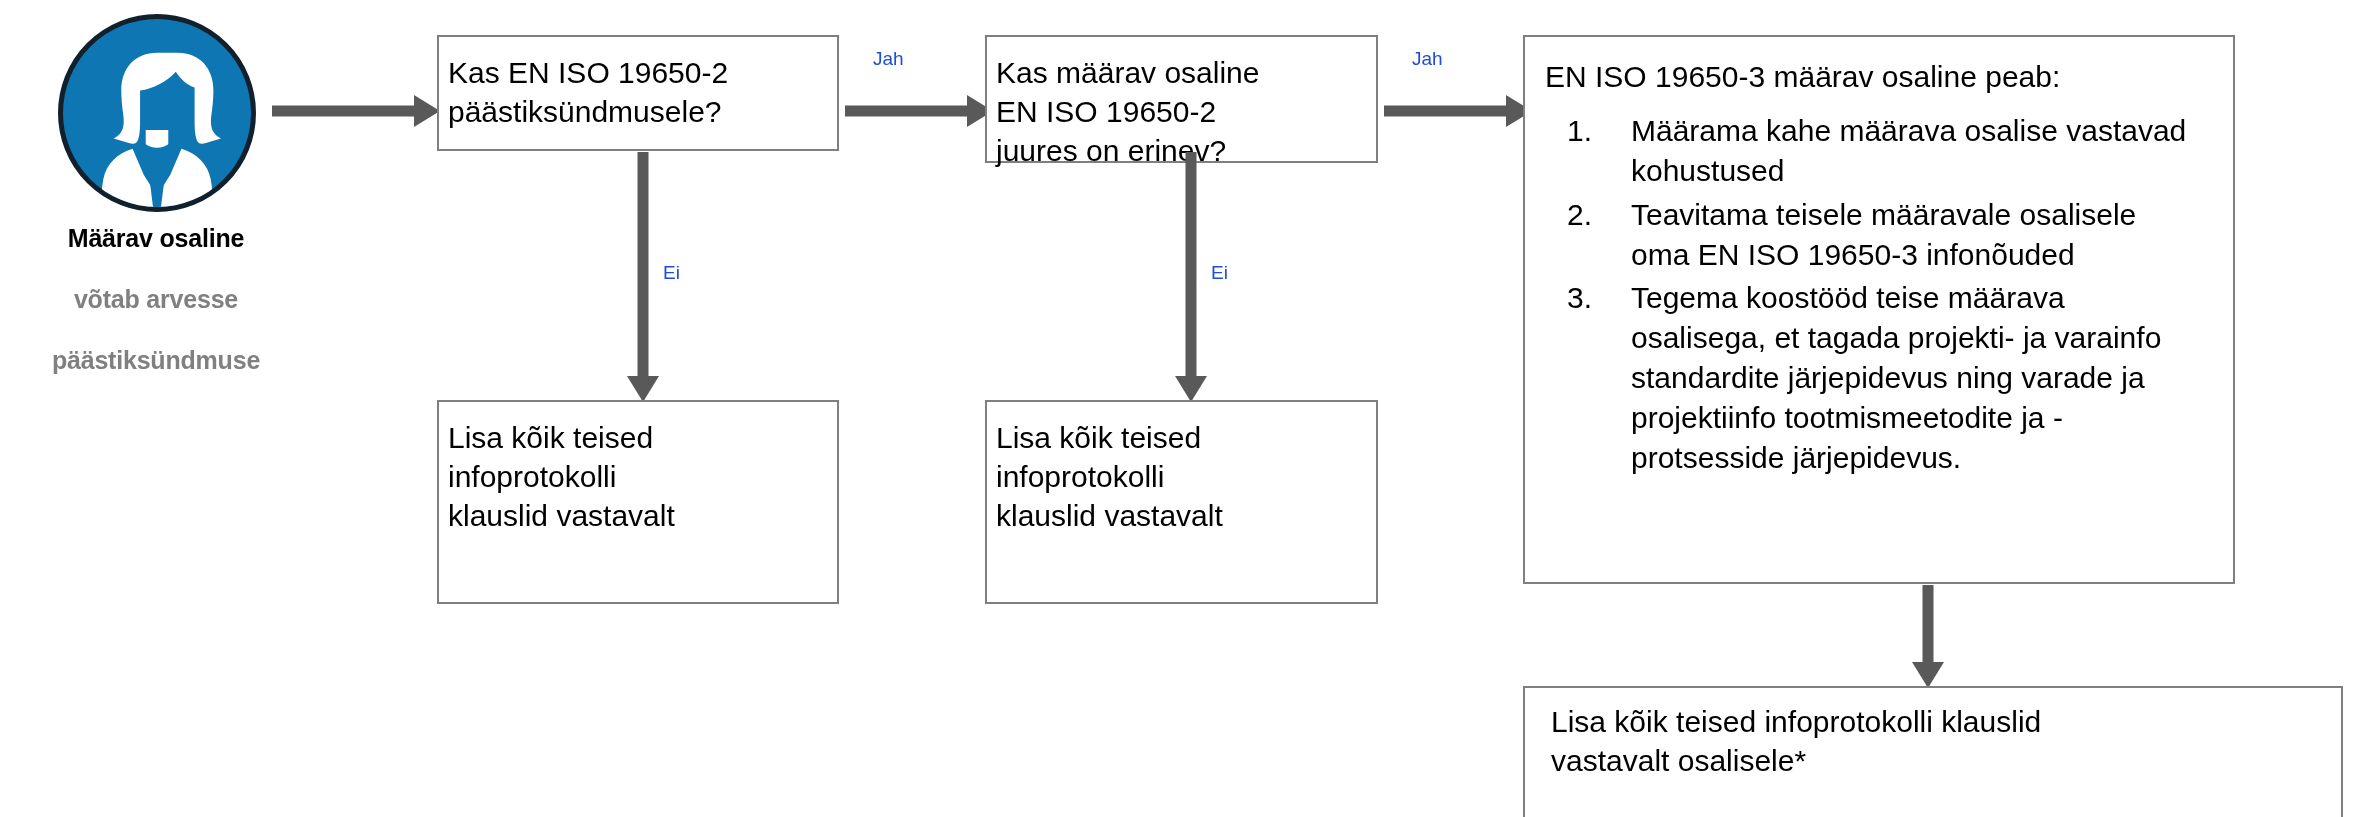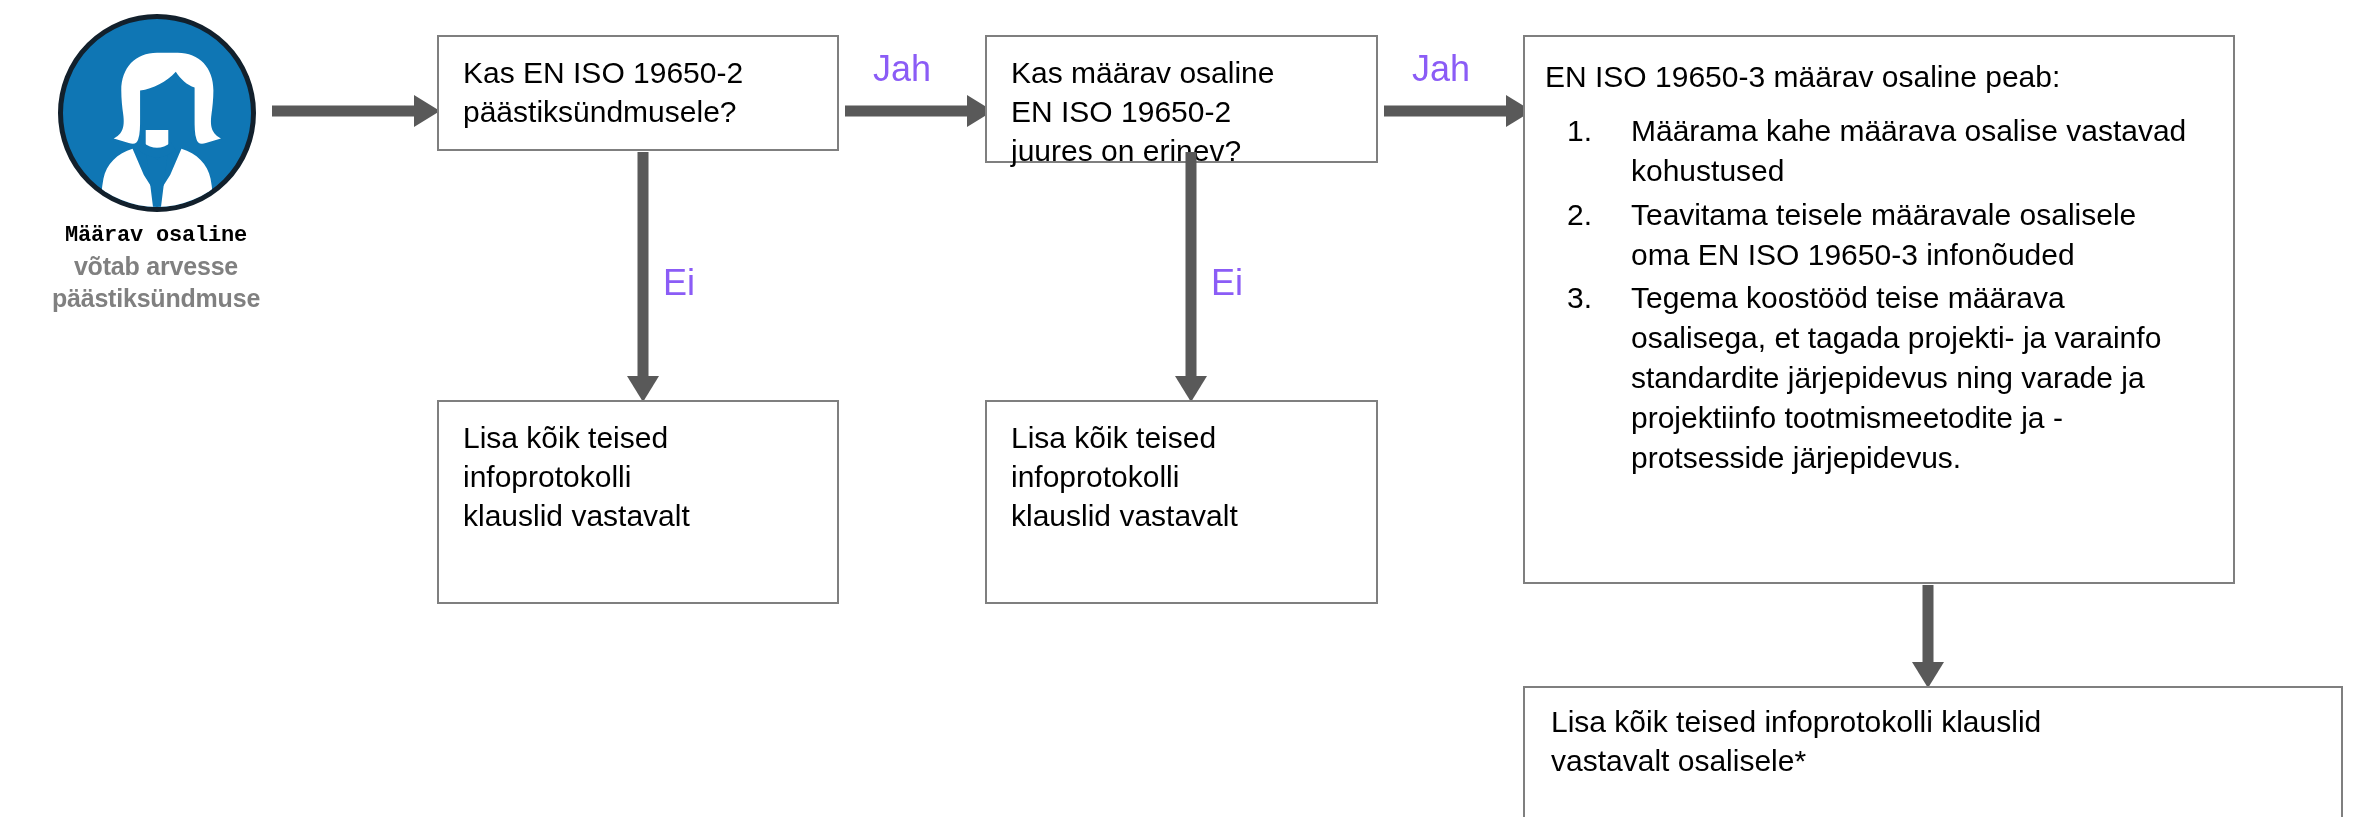--- a/index.html
+++ b/index.html
@@ -28,42 +28,42 @@
   .actor-svg { position: absolute; left: 0; top: 0; width: 100%; height: 100%; }
 
   .actor-label {
     position: absolute;
     left: 0px; top: 222px;
     width: 312px;
     text-align: center;
     line-height: 1.28;
   }
   .actor-title {
-    font-size: 22px;
+    font-size: 25px;
     font-weight: bold;
     color: #000000;
     letter-spacing: -0.2px;
-    font-family: Liberation Mono, monospace;
   }
   .actor-sub {
     font-size: 25px;
     font-weight: bold;
     color: #808080;
     letter-spacing: -0.2px;
+    margin-top: 29px;
   }
 
   
   .box {
     position: absolute;
     background: #ffffff;
     border: 2px solid #7f7f7f;
     color: #000000;
     font-size: 30px;
     line-height: 1.30;
-    padding: 16px 17px 10px 24px;
+    padding: 16px 17px 10px 9px;
   }
   .box p { margin: 0; }
 
   .box-decision1 { left: 437px;  top: 35px;  width: 402px;  height: 116px; }
   .box-decision2 { left: 985px;  top: 35px;  width: 393px;  height: 128px; }
   .box-out1      { left: 437px;  top: 400px; width: 402px;  height: 204px; }
   .box-out2      { left: 985px;  top: 400px; width: 393px;  height: 204px; }
   .box-rules     { left: 1523px; top: 35px;  width: 712px;  height: 549px;
                    padding: 20px 20px 14px 20px; line-height: 1.33; }
   .box-out3      { left: 1523px; top: 686px; width: 820px;  height: 136px;
@@ -112,22 +112,22 @@
     position: absolute; bottom: 0; left: 50%;
     transform: translateX(-50%);
     width: 0; height: 0;
     border-left: 16px solid transparent;
     border-right: 16px solid transparent;
     border-top: 26px solid #595959;
   }
 
   .edge-label {
     position: absolute;
-    font-size: 36px;
-    color: #8b5cf6;
+    font-size: 19px;
+    color: #1d4ed8;
     white-space: nowrap;
   }
 
   
   .ar-actor  { left: 272px;  top: 95px;  width: 168px; height: 32px; }
   .ar-d1d2   { left: 845px;  top: 95px;  width: 148px; height: 32px; }
   .ar-d2r    { left: 1384px; top: 95px;  width: 148px; height: 32px; }
   .ar-d1out  { left: 627px;  top: 152px; width: 32px;  height: 250px; }
   .ar-d1out .shaft { height: 224px; }
   .ar-d2out  { left: 1175px; top: 152px; width: 32px;  height: 250px; }

